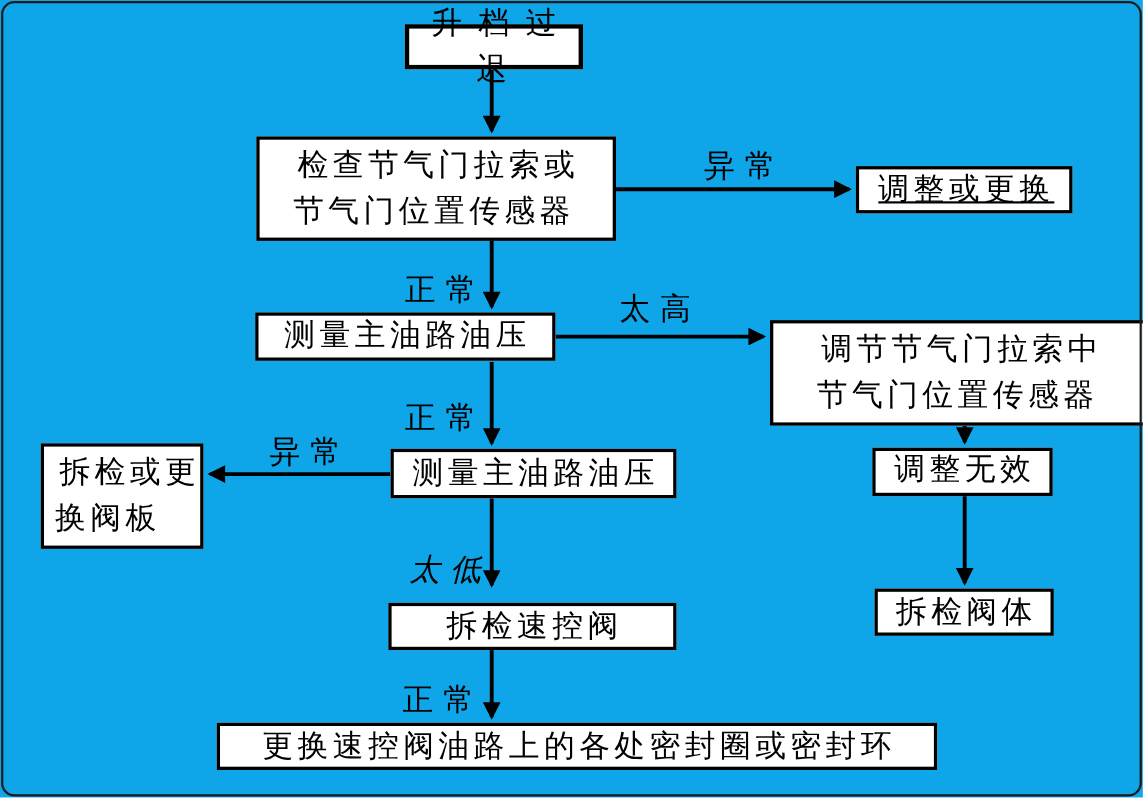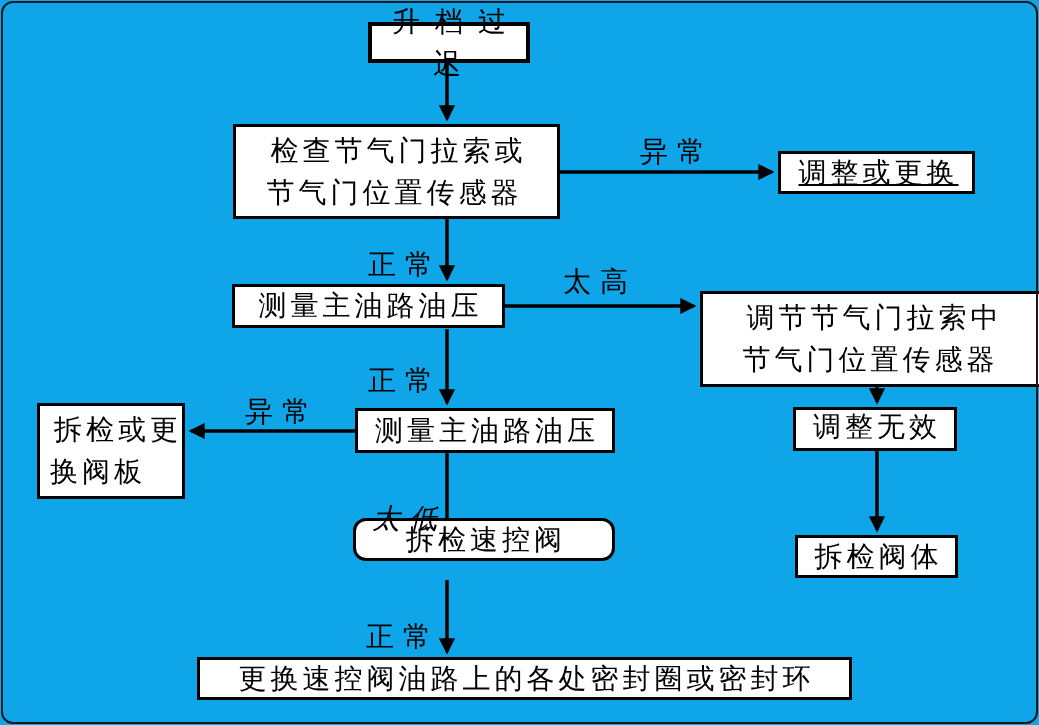--- a/index.html
+++ b/index.html
@@ -94,21 +94,21 @@
   <div class="node multiline" style="left:700px; top:247px; width:345px; height:96px;margin-top:44px;">调节节气门拉索中
 节气门位置传感器</div>
 
   <div class="node" style="left:355px; top:408px; width:260px; height:45px;">测量主油路油压</div>
 
   <div class="node multiline" style="left:37px; top:382px; width:148px; height:96px; justify-content:flex-start; padding-left:10px;margin-top:21px;">拆检或更
 换阀板</div>
 
   <div class="node" style="left:793px; top:407px; width:164px; height:44px;font-family:Liberation Mono, monospace;">调整无效</div>
 
-  <div class="node" style="left:353px; top:518px; width:262px; height:43px;border-radius:13px;">拆检速控阀</div>
+  <div class="node" style="left:353px; top:548px; width:262px; height:43px;">拆检速控阀</div>
 
   <div class="node" style="left:795px; top:535px; width:163px; height:43px;">拆检阀体</div>
 
   <div class="node" style="left:153px; top:657px; width:655px; height:43px;margin-left:44px;">更换速控阀油路上的各处密封圈或密封环</div>
 
   <div class="edge-label" style="left:640px; top:137px;">异常</div>
 
   <div class="edge-label" style="left:368px; top:250px;">正常</div>
 
   <div class="edge-label" style="left:563px; top:267px;">太高</div>

